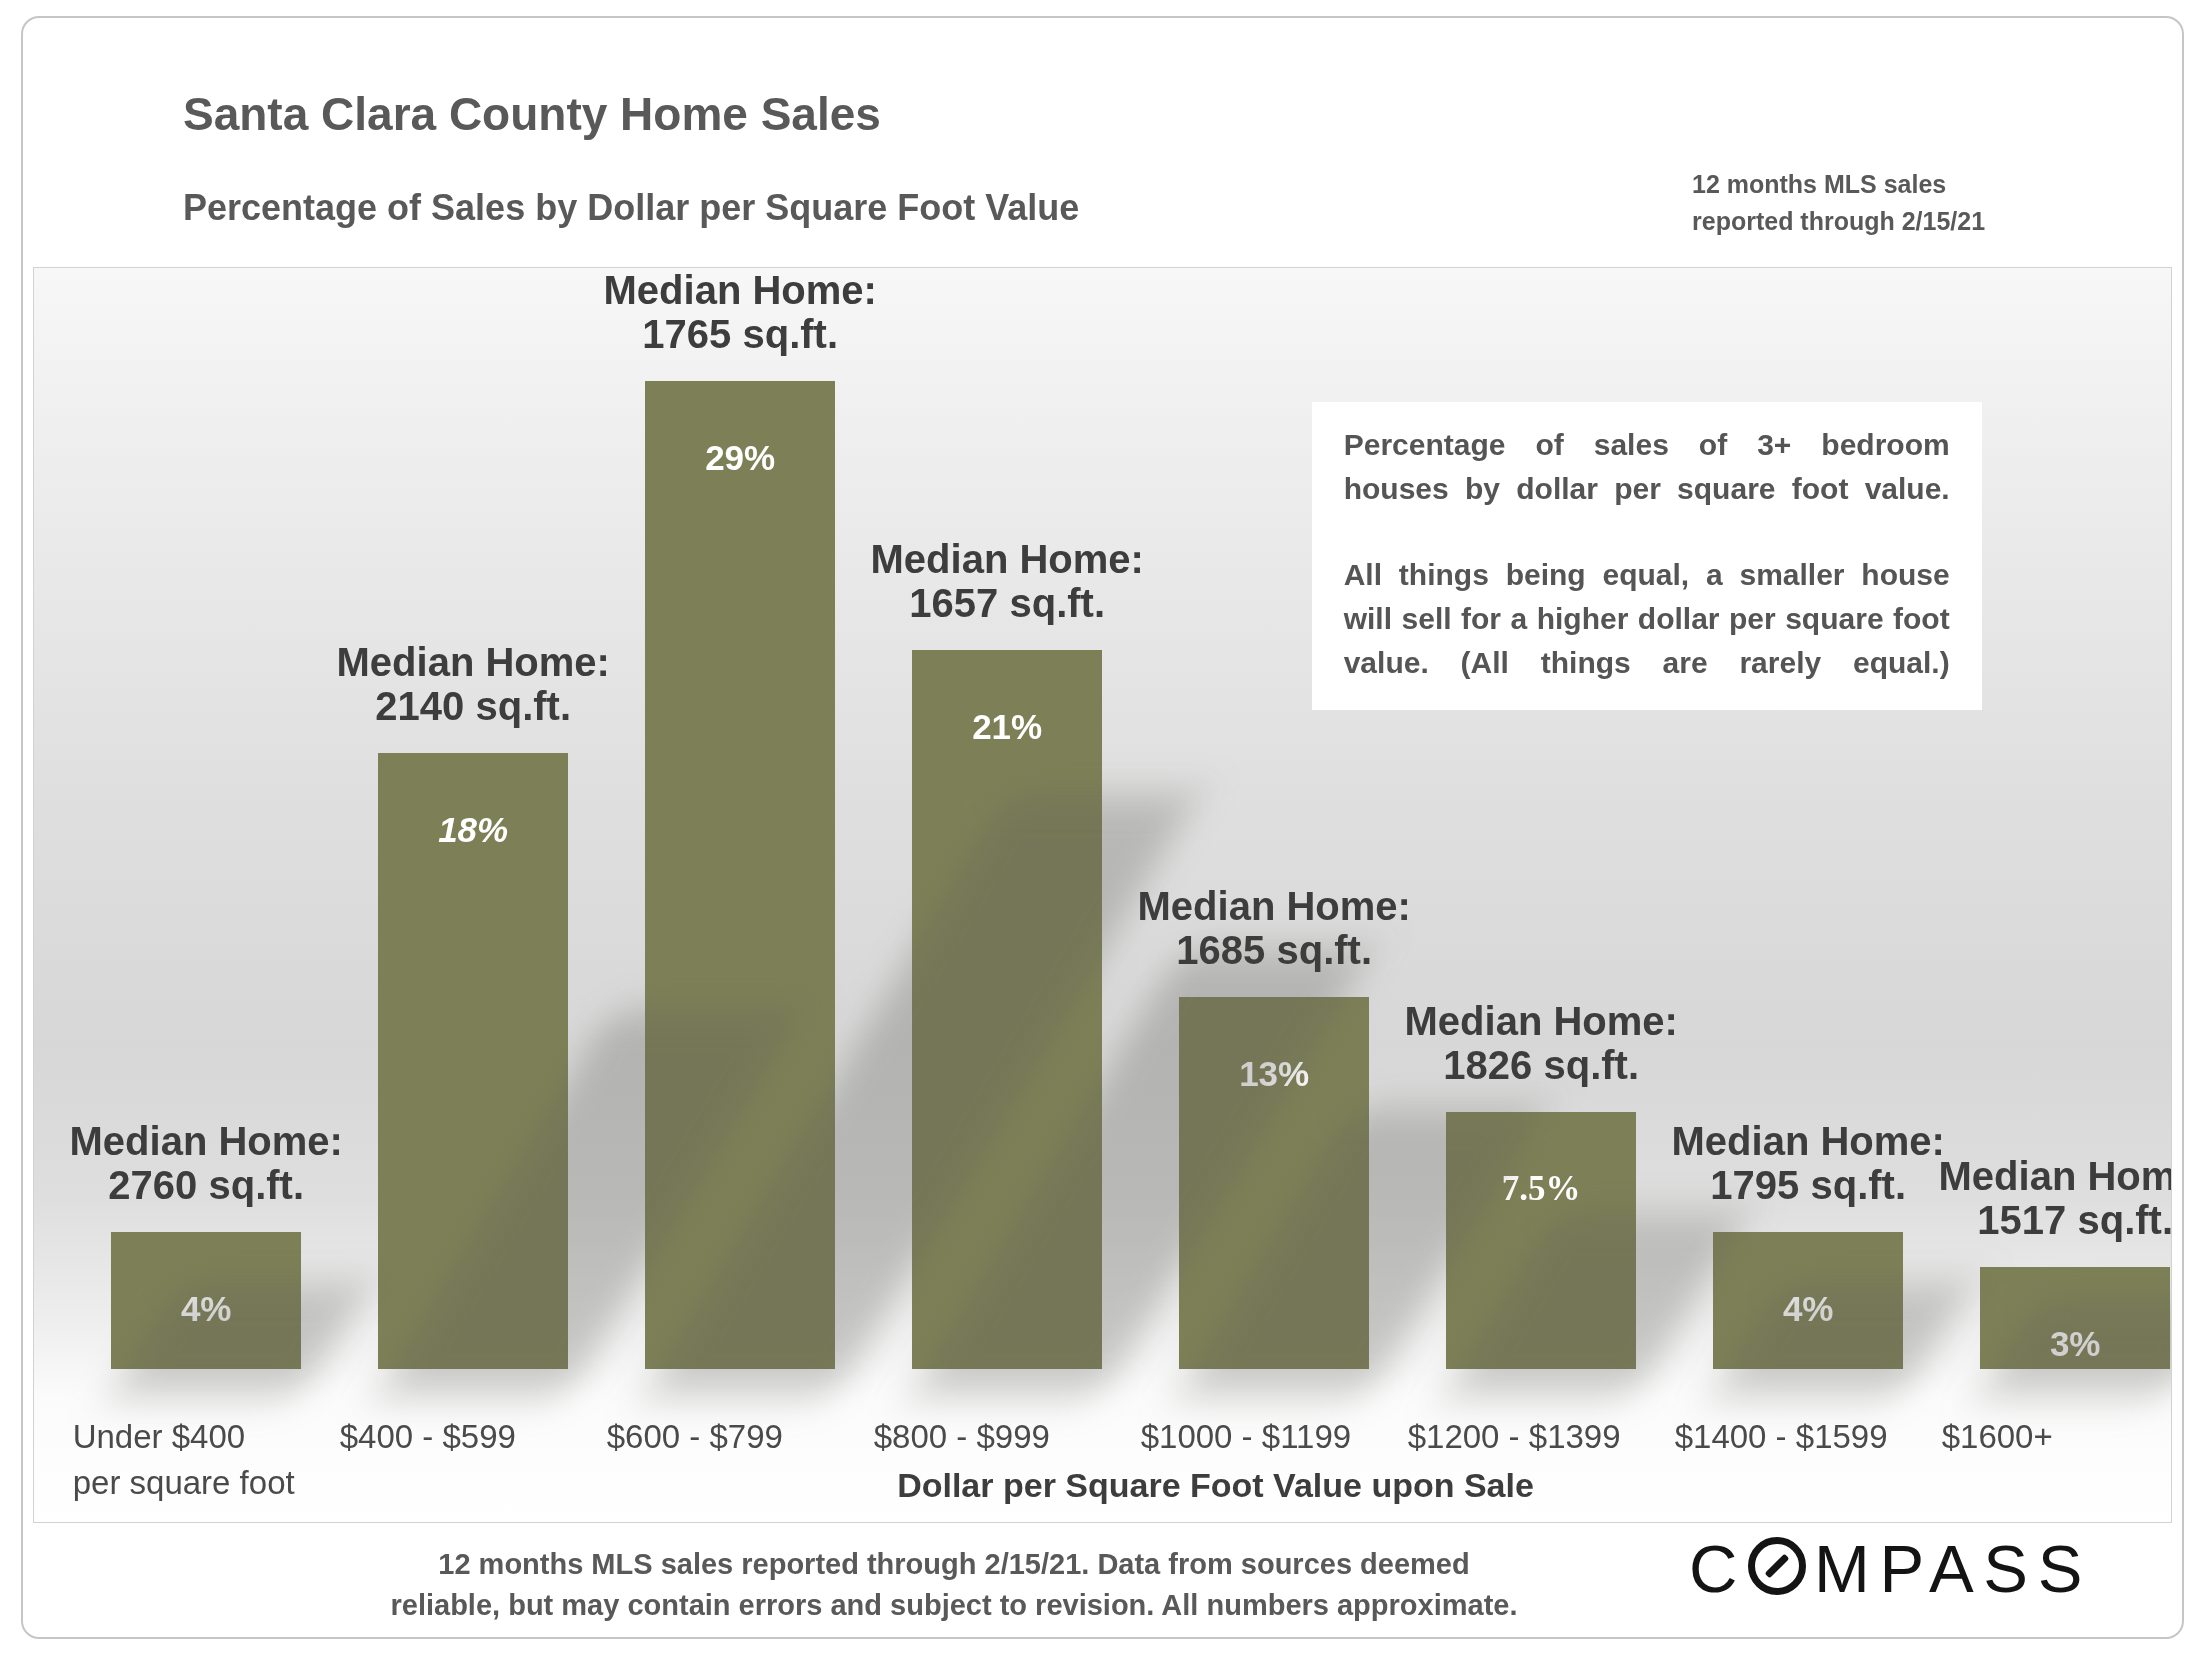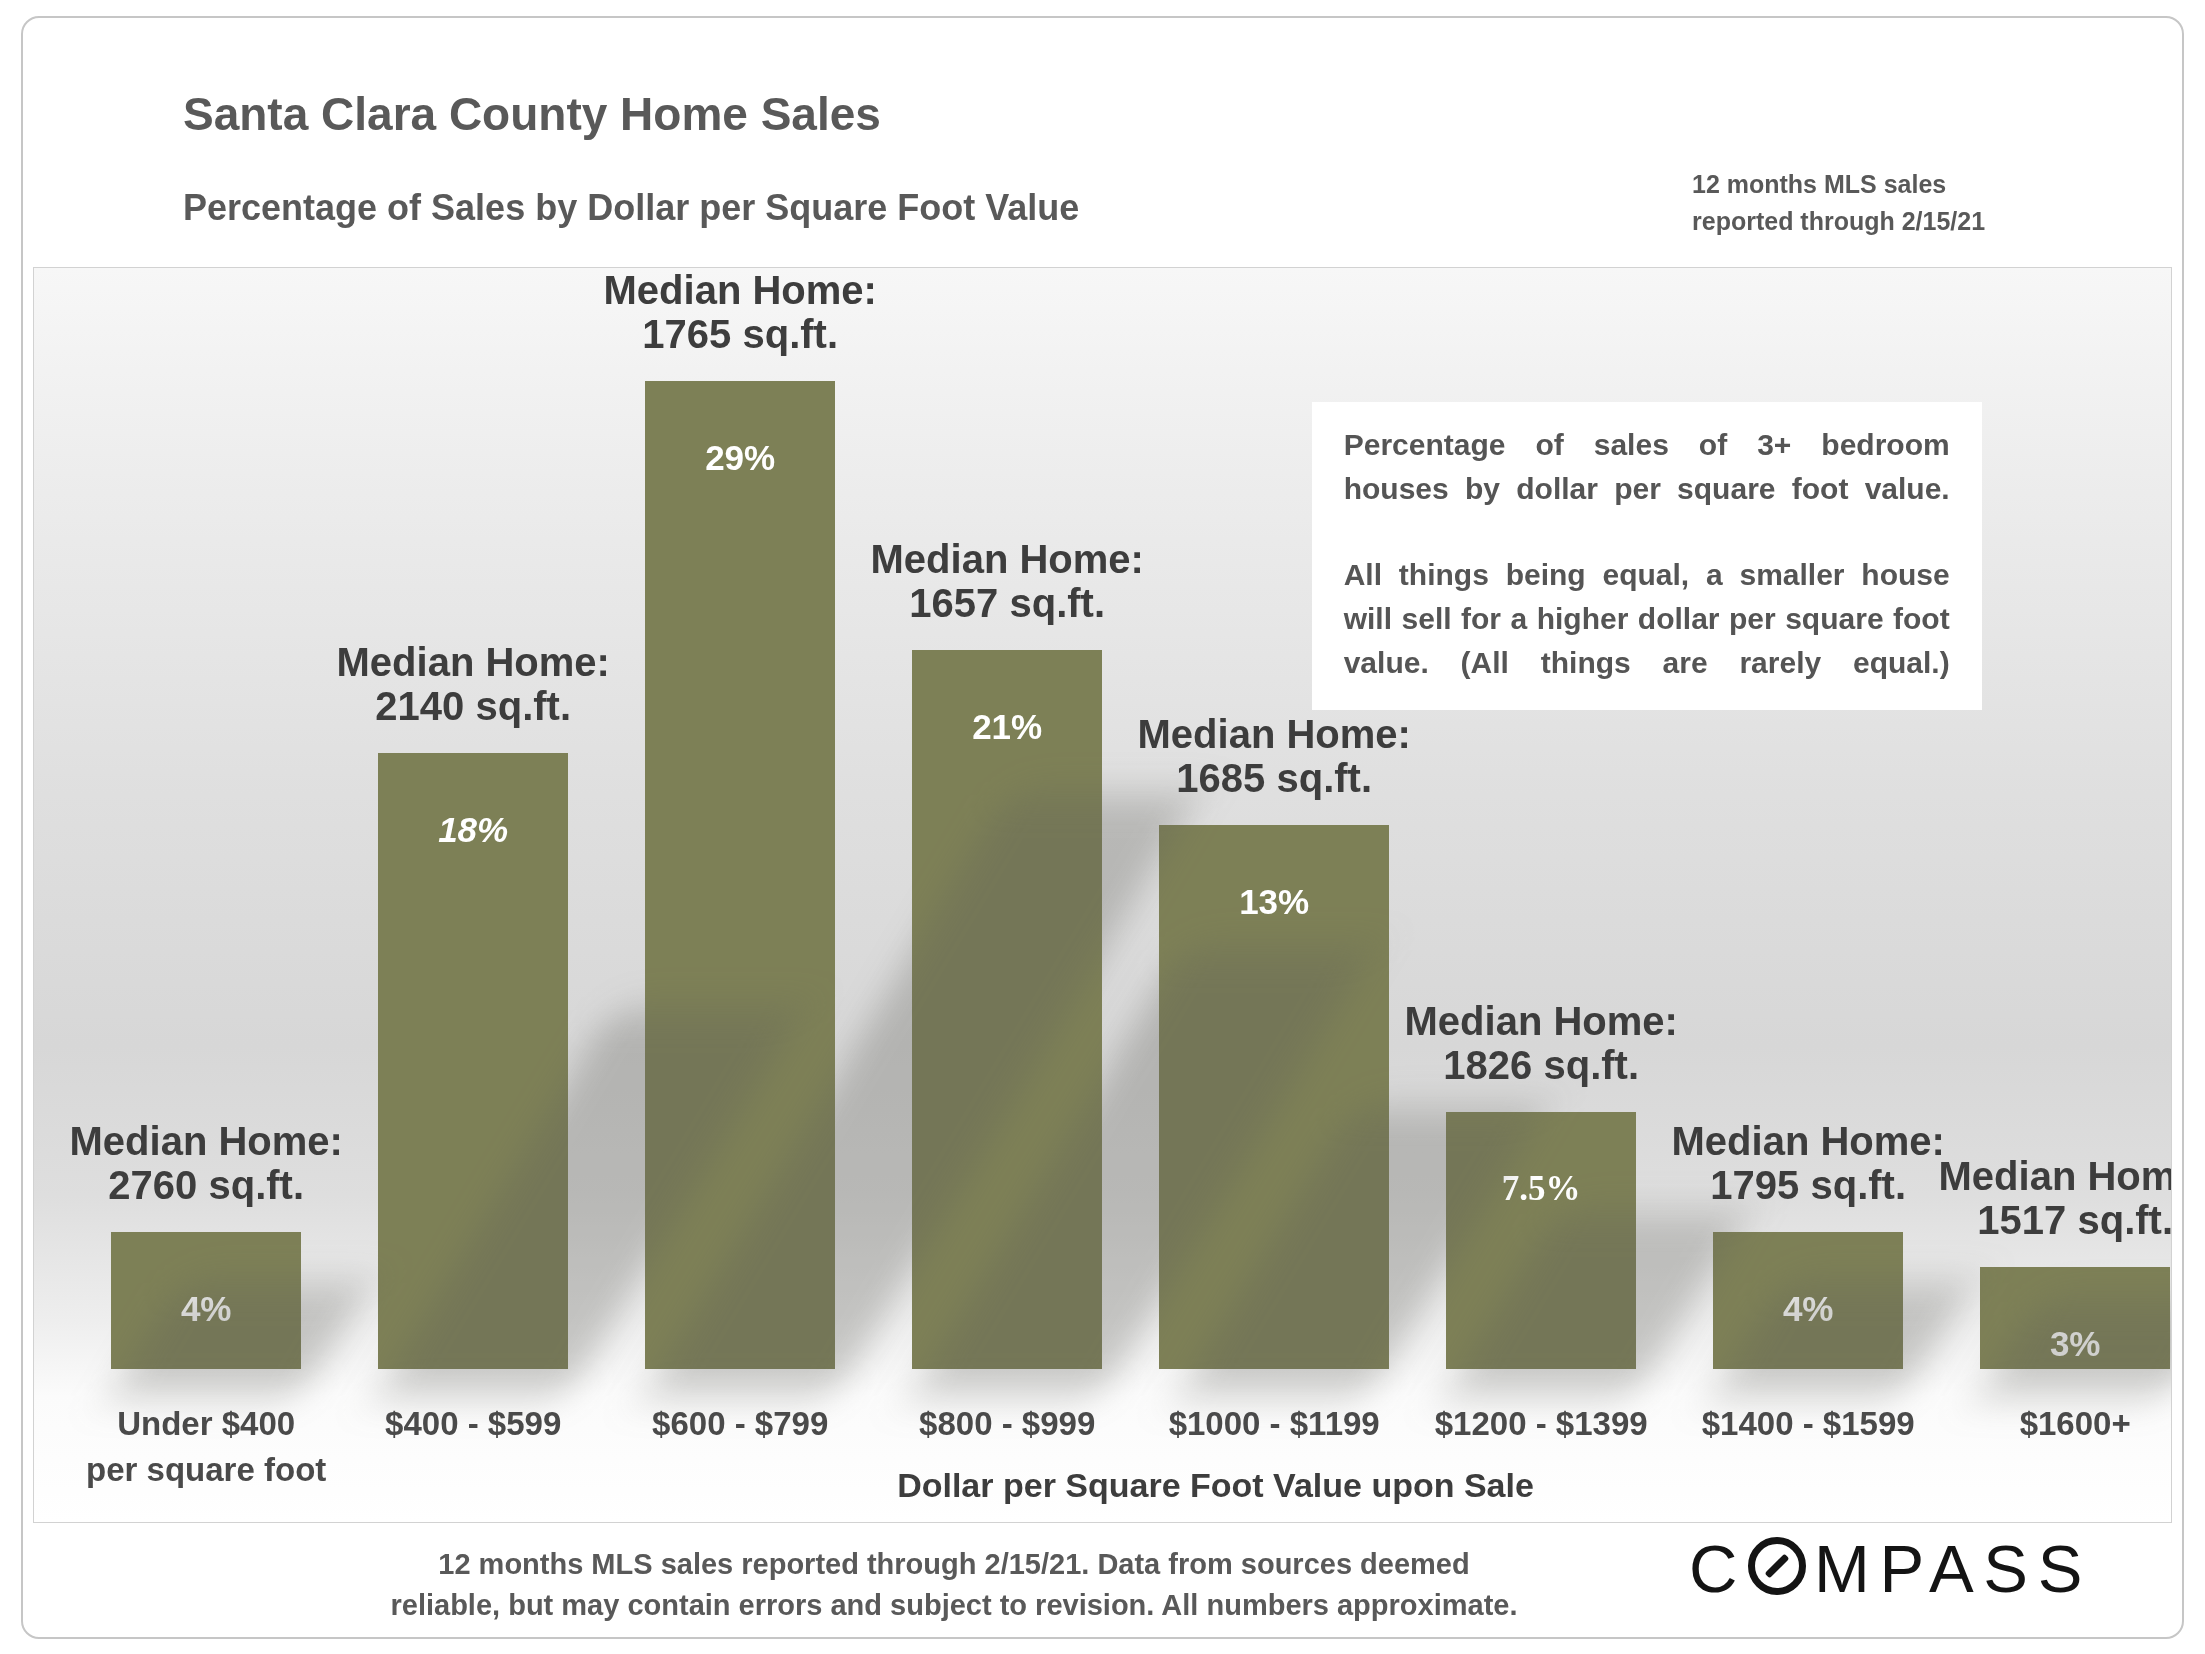--- a/index.html
+++ b/index.html
@@ -61,22 +61,22 @@
     position:absolute;z-index:2;pointer-events:none;
     background:rgba(96,96,88,0.30);
     filter:blur(19.4px);
     transform:skewX(-31deg);transform-origin:bottom left;
   }
   .cats{
     position:absolute;left:0;top:1133px;width:100%;padding:0 39px;box-sizing:border-box;
     display:flex;align-items:flex-start;
   }
   .cat{
-    flex:0 0 267px;width:267px;text-align:center;
-    font-size:33px;font-weight:bold;color:#4a4a4a;line-height:46px;z-index:3;
+    flex:0 0 267px;width:267px;text-align:left;
+    font-size:33px;font-weight:normal;color:#4a4a4a;line-height:46px;z-index:3;margin-top:13px;
   }
   .x-axis-title{
     position:absolute;left:0;top:1198px;width:100%;text-align:center;
     font-size:34px;font-weight:bold;color:#3d3d3d;
     transform:translateX(113px);z-index:3;
   }
   .annotation-box{
     position:absolute;left:1246px;top:134px;width:670px;box-sizing:border-box;
     background:#ffffff;padding:21px 32px 25px 32px;z-index:4;margin-left:32px;
   }
@@ -158,21 +158,21 @@
           <div class="bar" style="height: 719px; background: rgb(125, 128, 86);">
             <span class="pct" style="color: rgb(255, 255, 255);">21%</span>
           </div>
           <div class="bar-shadow" style="left: 39px; bottom: -26.5px; width: 190px; height: 446px;"></div>
         </div>
         <div class="col">
           <div class="median-label">
             <div>Median Home:</div>
             <div>1685 sq.ft.</div>
           </div>
-          <div class="bar" style="height: 544px; background: rgb(125, 128, 86); padding-left: 40px;">
+          <div class="bar" style="height: 372px; background: rgb(125, 128, 86);">
             <span class="pct" style="color: rgb(255, 255, 255);">13%</span>
           </div>
           <div class="bar-shadow" style="left: 39px; bottom: -26.5px; width: 190px; height: 288px;"></div>
         </div>
         <div class="col">
           <div class="median-label">
             <div>Median Home:</div>
             <div>1826 sq.ft.</div>
           </div>
           <div class="bar" style="height: 257px; background: rgb(125, 128, 86); font-family: Liberation Serif, serif;">

